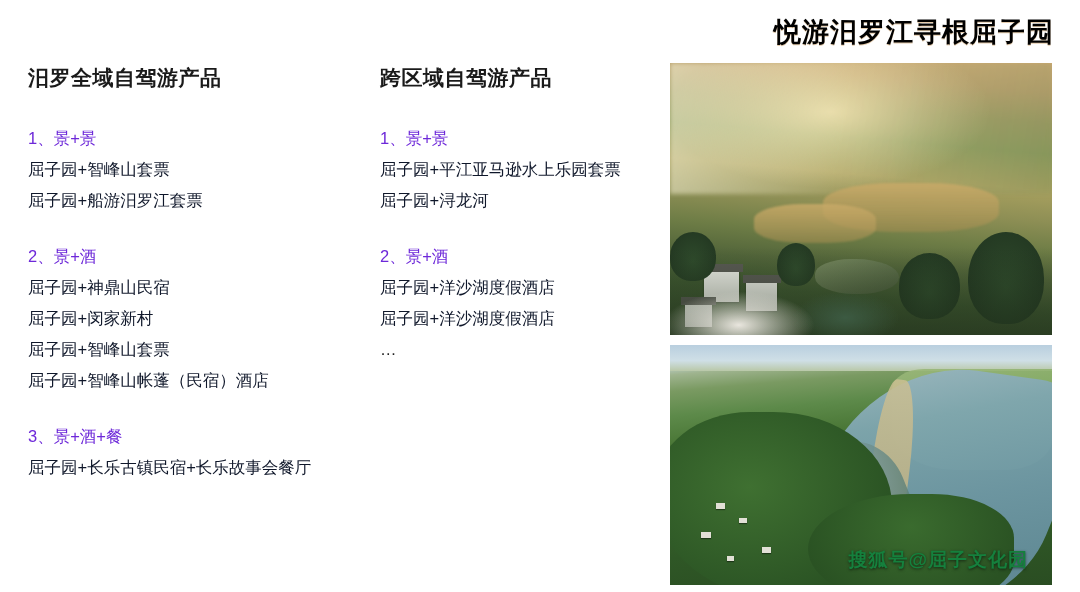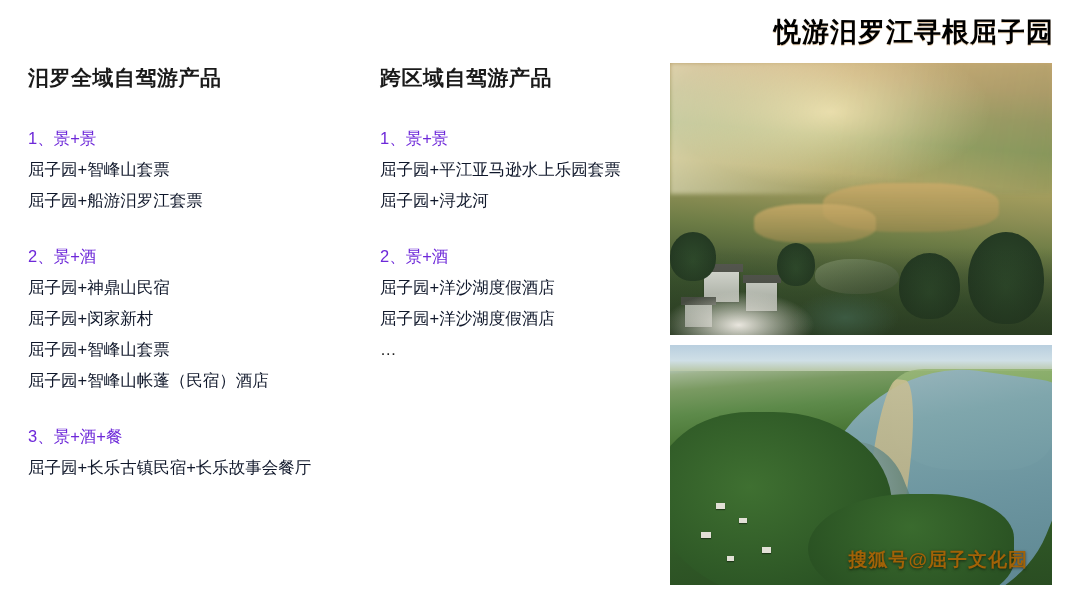--- a/index.html
+++ b/index.html
@@ -220,21 +220,21 @@
     position: absolute;
     background: #e2e0d6;
     box-shadow: 0 1px 1px rgba(0,0,0,0.4);
   }
 
   
   .watermark {
     position: absolute;
     right: 24px;
     bottom: 12px;
-    color: #a16207;
+    color: #15803d;
     font-size: 19px;
     font-weight: bold;
     letter-spacing: 1px;
     text-shadow: 0 1px 3px rgba(0,0,0,0.6);
     white-space: nowrap;
   }
 </style>
 </head>
 <body>
 

